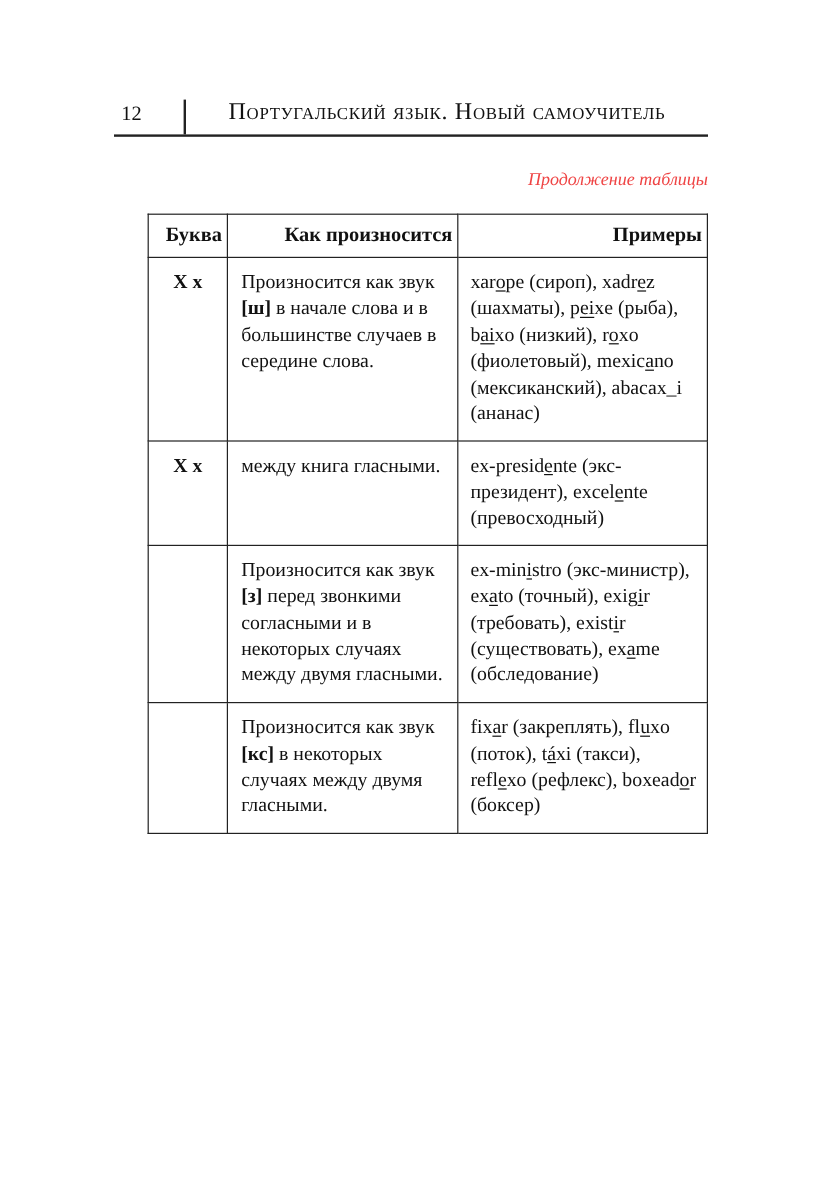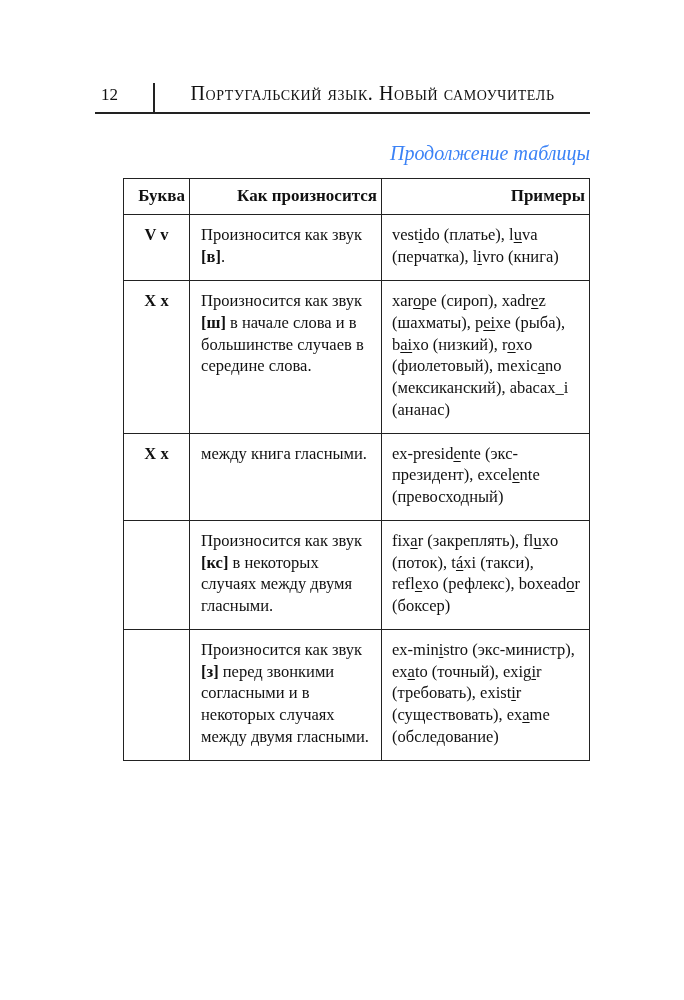--- a/index.html
+++ b/index.html
@@ -41,22 +41,22 @@
     letter-spacing: 0.6px;
   }
   
   .table-caption {
     position: absolute;
     top: 142px;
     left: 95px;
     width: 495px;
     text-align: right;
     font-style: italic;
-    font-size: 20px;
-    color: #3b82f6;
+    font-size: 15px;
+    color: #ef4444;
   }
   
   table.ptable {
     position: absolute;
     top: 178px;
     left: 123px;
     width: 466px;
     border-collapse: collapse;
     table-layout: fixed;
   }
@@ -114,40 +114,35 @@
     </colgroup>
     <thead>
       <tr>
         <th>Буква</th>
         <th>Как произносится</th>
         <th>Примеры</th>
       </tr>
     </thead>
     <tbody>
       <tr>
-        <td class="letter">V v</td>
-        <td class="pron">Произносится как звук <b>[в]</b>.</td>
-        <td class="ex">vest<u>i</u>do (платье), l<u>u</u>va (перчатка), l<u>i</u>vro (книга)</td>
-      </tr>
-      <tr>
         <td class="letter">X x</td>
         <td class="pron">Произносится как звук <b>[ш]</b> в начале слова и в большинстве случаев в середине слова.</td>
         <td class="ex">xar<u>o</u>pe (сироп), xadr<u>e</u>z (шахматы), p<u>ei</u>xe (рыба), b<u>ai</u>xo (низкий), r<u>o</u>xo (фиолетовый), mexic<u>a</u>no (мексиканский), abacax_i (ананас)</td>
       </tr>
       <tr>
         <td class="letter">X x</td>
         <td class="pron">между книга гласными.</td>
         <td class="ex">ex-presid<u>e</u>nte (экс-президент), excel<u>e</u>nte (превосходный)</td>
       </tr>
       <tr>
         <td class="letter"></td>
-        <td class="pron">Произносится как звук <b>[кс]</b> в некоторых случаях между двумя гласными.</td>
-        <td class="ex">fix<u>a</u>r (закреплять), fl<u>u</u>xo (поток), t<u>á</u>xi (такси), refl<u>e</u>xo (рефлекс), boxead<u>o</u>r (боксер)</td>
+        <td class="pron">Произносится как звук <b>[з]</b> перед звонкими согласными и в некоторых случаях между двумя гласными.</td>
+        <td class="ex">ex-min<u>i</u>stro (экс-министр), ex<u>a</u>to (точный), exig<u>i</u>r (требовать), exist<u>i</u>r (существовать), ex<u>a</u>me (обследование)</td>
       </tr>
       <tr>
         <td class="letter"></td>
-        <td class="pron">Произносится как звук <b>[з]</b> перед звонкими согласными и в некоторых случаях между двумя гласными.</td>
-        <td class="ex">ex-min<u>i</u>stro (экс-министр), ex<u>a</u>to (точный), exig<u>i</u>r (требовать), exist<u>i</u>r (существовать), ex<u>a</u>me (обследование)</td>
+        <td class="pron">Произносится как звук <b>[кс]</b> в некоторых случаях между двумя гласными.</td>
+        <td class="ex">fix<u>a</u>r (закреплять), fl<u>u</u>xo (поток), t<u>á</u>xi (такси), refl<u>e</u>xo (рефлекс), boxead<u>o</u>r (боксер)</td>
       </tr>
     </tbody>
   </table>
 
 </div>
 
 </body></html>

